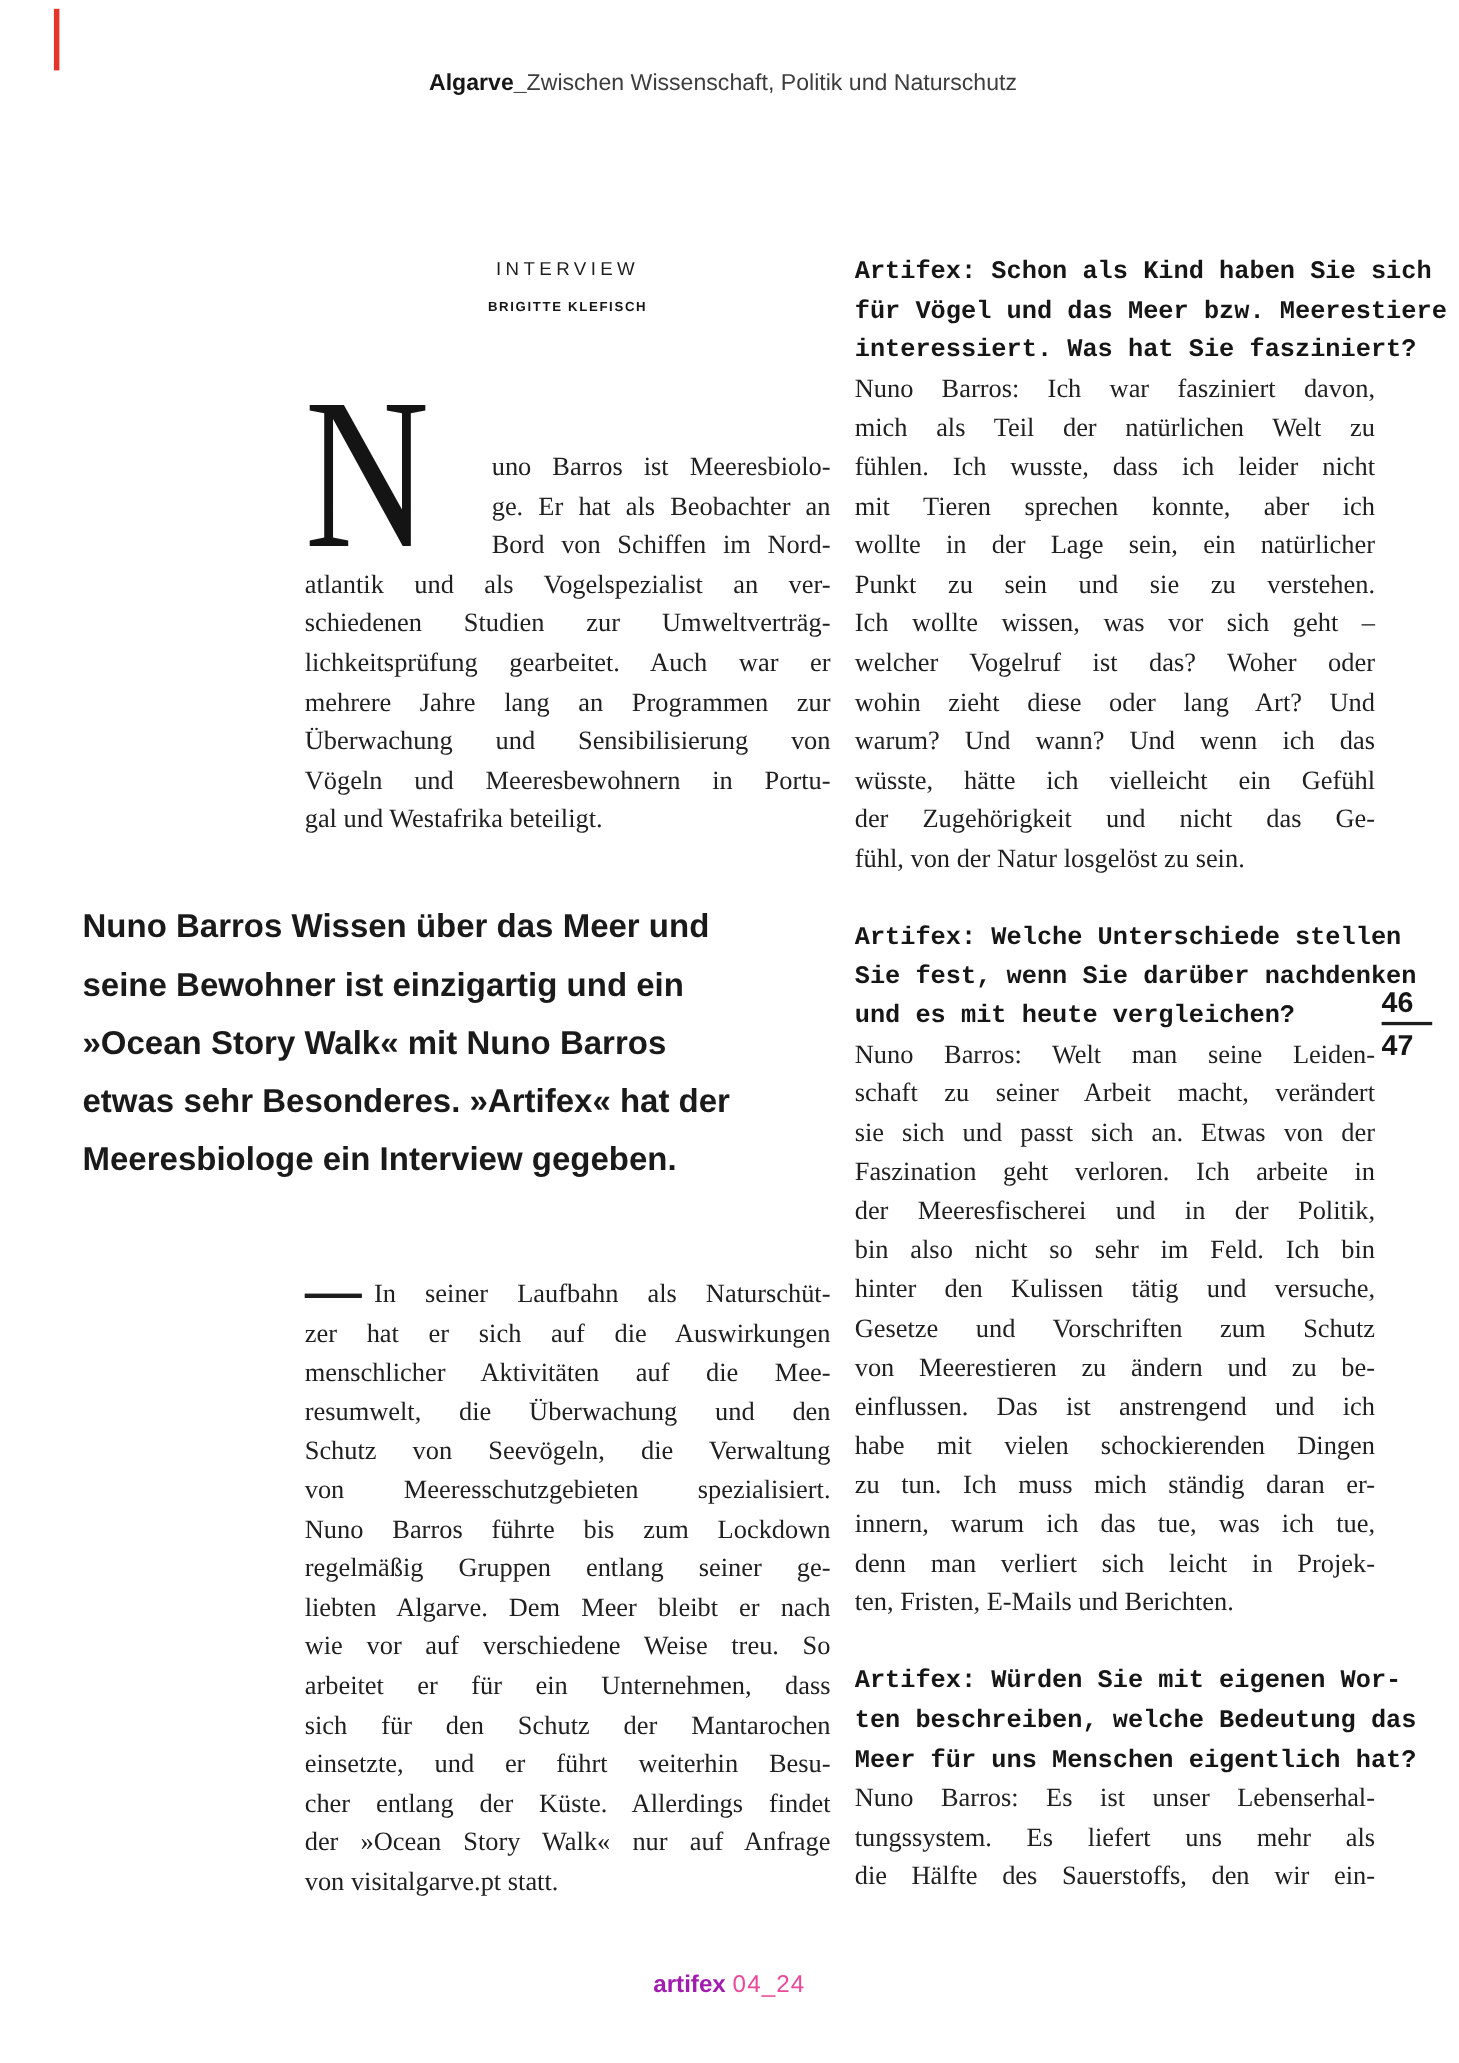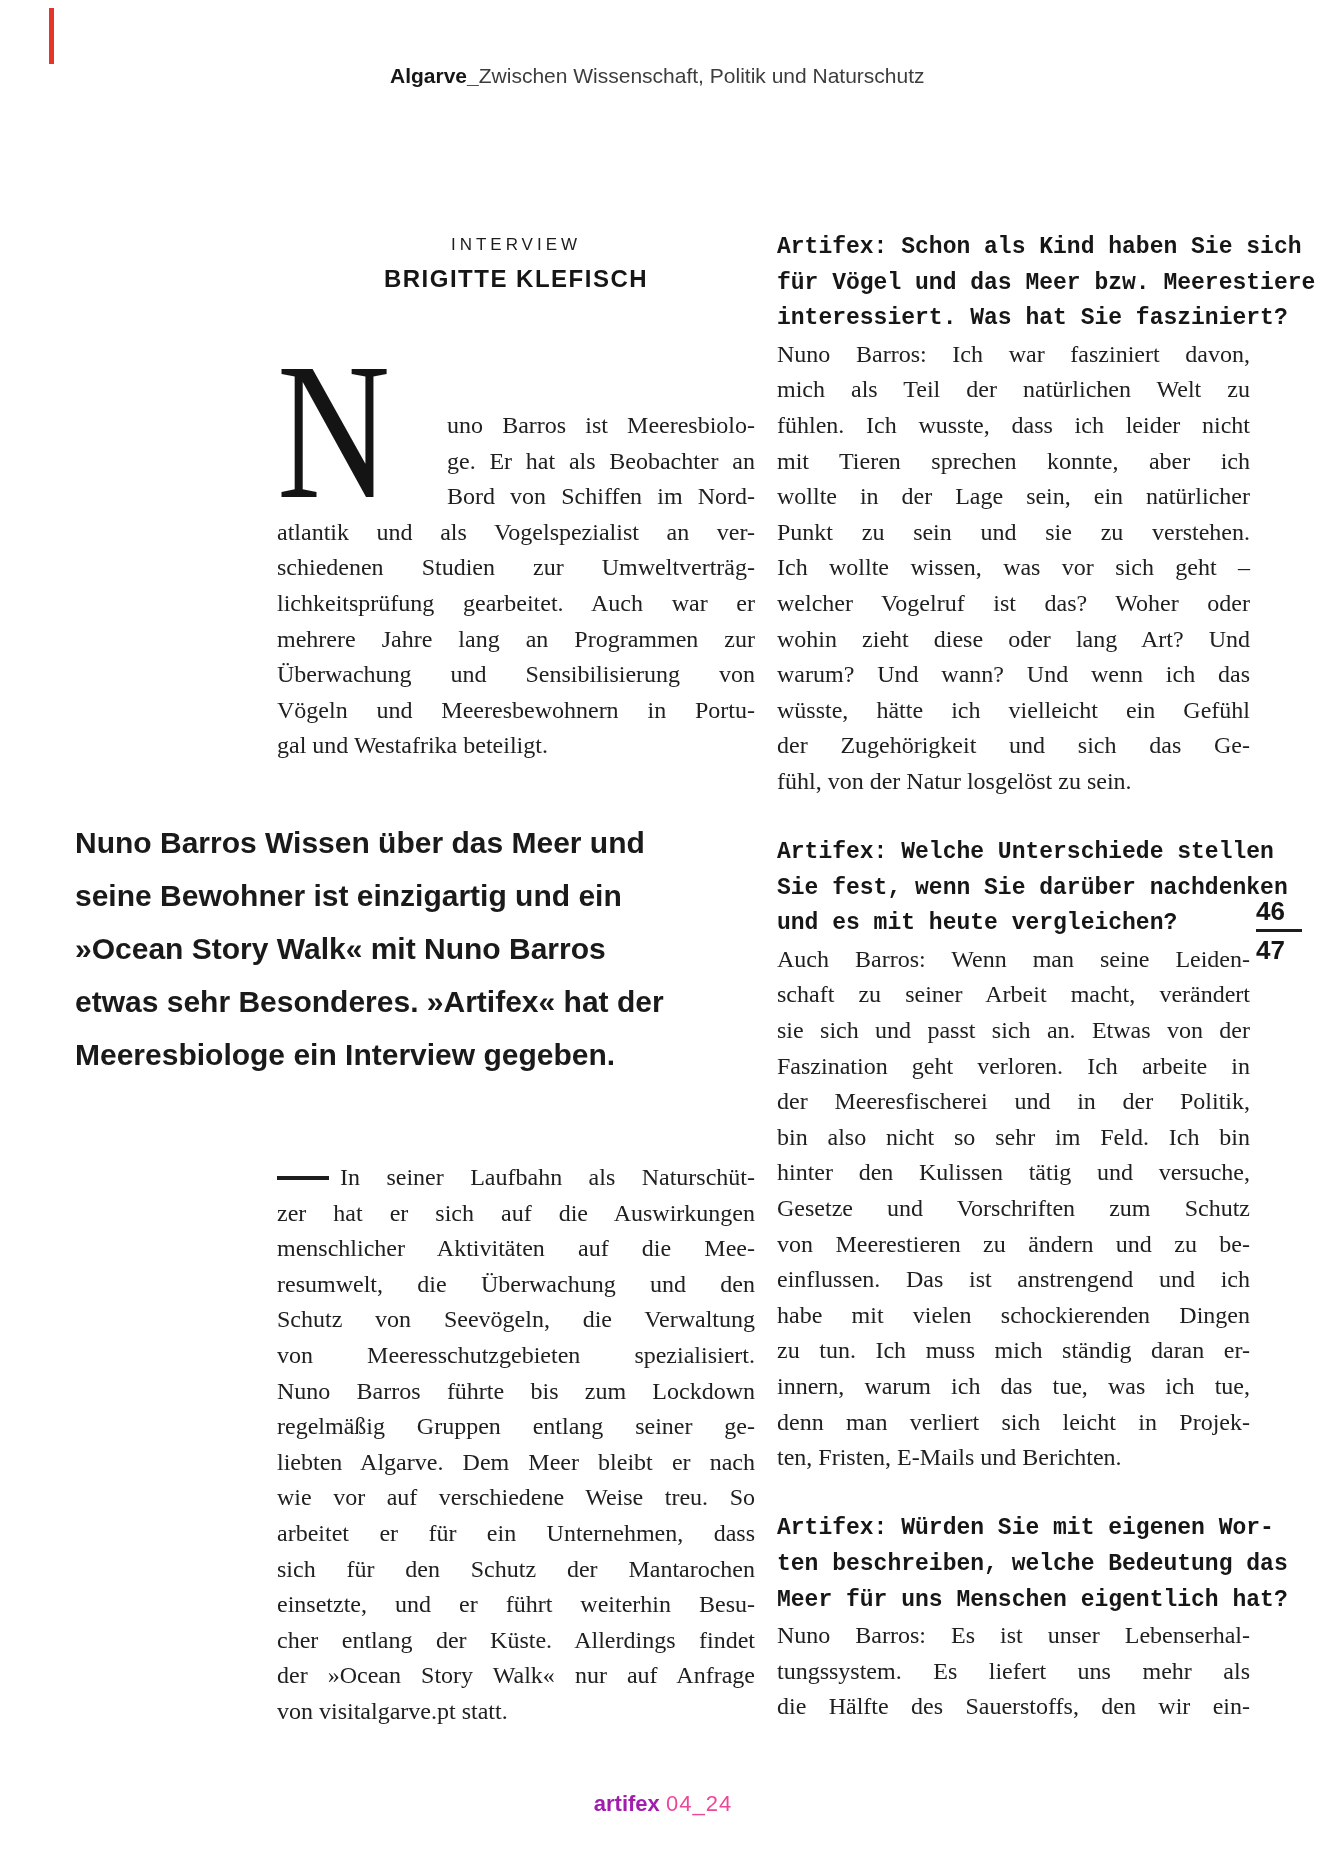--- a/index.html
+++ b/index.html
@@ -9,21 +9,21 @@
   .red-mark{position:absolute;left:49px;top:8px;width:5px;height:56px;}
 
   .header{position:absolute;left:390px;top:62px;width:700px;white-space:nowrap;
           font-family:"Liberation Sans","DejaVu Sans",sans-serif;font-size:21px;line-height:28px;}
   .header .brand{font-weight:700;color:#161616;}
   .header .light{font-weight:400;color:#3d3d3d;}
 
   .kicker-block{position:absolute;left:277px;top:233px;width:478px;text-align:center;
                 font-family:"Liberation Sans","DejaVu Sans",sans-serif;}
   .kicker{font-size:17px;letter-spacing:4px;font-weight:400;color:#1d1d1d;line-height:24px;}
-  .author{margin-top:9px;font-size:24px;font-weight:700;letter-spacing:1.5px;color:#161616;line-height:26px;}
+  .author{margin-top:9px;font-size:12px;font-weight:700;letter-spacing:1.5px;color:#161616;line-height:26px;}
 
   .dropcap{position:absolute;left:277px;top:356px;font-size:196px;line-height:150px;
            font-family:"Liberation Serif","DejaVu Serif",serif;color:#141414;
            transform:scaleX(0.80);transform-origin:left top;}
 
   .lines .line{white-space:nowrap;text-align:justify;text-align-last:justify;}
   .lines .line:last-child{text-align-last:left;}
   .lines.cont .line:last-child{text-align-last:justify;}
 
   .body-serif{font-size:24px;line-height:35.6px;color:#202020;}
@@ -126,30 +126,30 @@
         <div class="line">mich als Teil der natürlichen Welt zu</div>
         <div class="line">fühlen. Ich wusste, dass ich leider nicht</div>
         <div class="line">mit Tieren sprechen konnte, aber ich</div>
         <div class="line">wollte in der Lage sein, ein natürlicher</div>
         <div class="line">Punkt zu sein und sie zu verstehen.</div>
         <div class="line">Ich wollte wissen, was vor sich geht –</div>
         <div class="line">welcher Vogelruf ist das? Woher oder</div>
         <div class="line">wohin zieht diese oder lang Art? Und</div>
         <div class="line">warum? Und wann? Und wenn ich das</div>
         <div class="line">wüsste, hätte ich vielleicht ein Gefühl</div>
-        <div class="line">der Zugehörigkeit und sich das Ge-</div>
+        <div class="line">der Zugehörigkeit und nicht das Ge-</div>
         <div class="line">fühl, von der Natur losgelöst zu sein.</div>
       </div>
     <div class="q-block lines">
         <div class="line">Artifex: Welche Unterschiede stellen</div>
         <div class="line">Sie fest, wenn Sie darüber nachdenken</div>
         <div class="line">und es mit heute vergleichen?</div>
       </div>
     <div class="a-block lines body-serif">
-        <div class="line">Auch Barros: Wenn man seine Leiden-</div>
+        <div class="line">Nuno Barros: Welt man seine Leiden-</div>
         <div class="line">schaft zu seiner Arbeit macht, verändert</div>
         <div class="line">sie sich und passt sich an. Etwas von der</div>
         <div class="line">Faszination geht verloren. Ich arbeite in</div>
         <div class="line">der Meeresfischerei und in der Politik,</div>
         <div class="line">bin also nicht so sehr im Feld. Ich bin</div>
         <div class="line">hinter den Kulissen tätig und versuche,</div>
         <div class="line">Gesetze und Vorschriften zum Schutz</div>
         <div class="line">von Meerestieren zu ändern und zu be-</div>
         <div class="line">einflussen. Das ist anstrengend und ich</div>
         <div class="line">habe mit vielen schockierenden Dingen</div>

